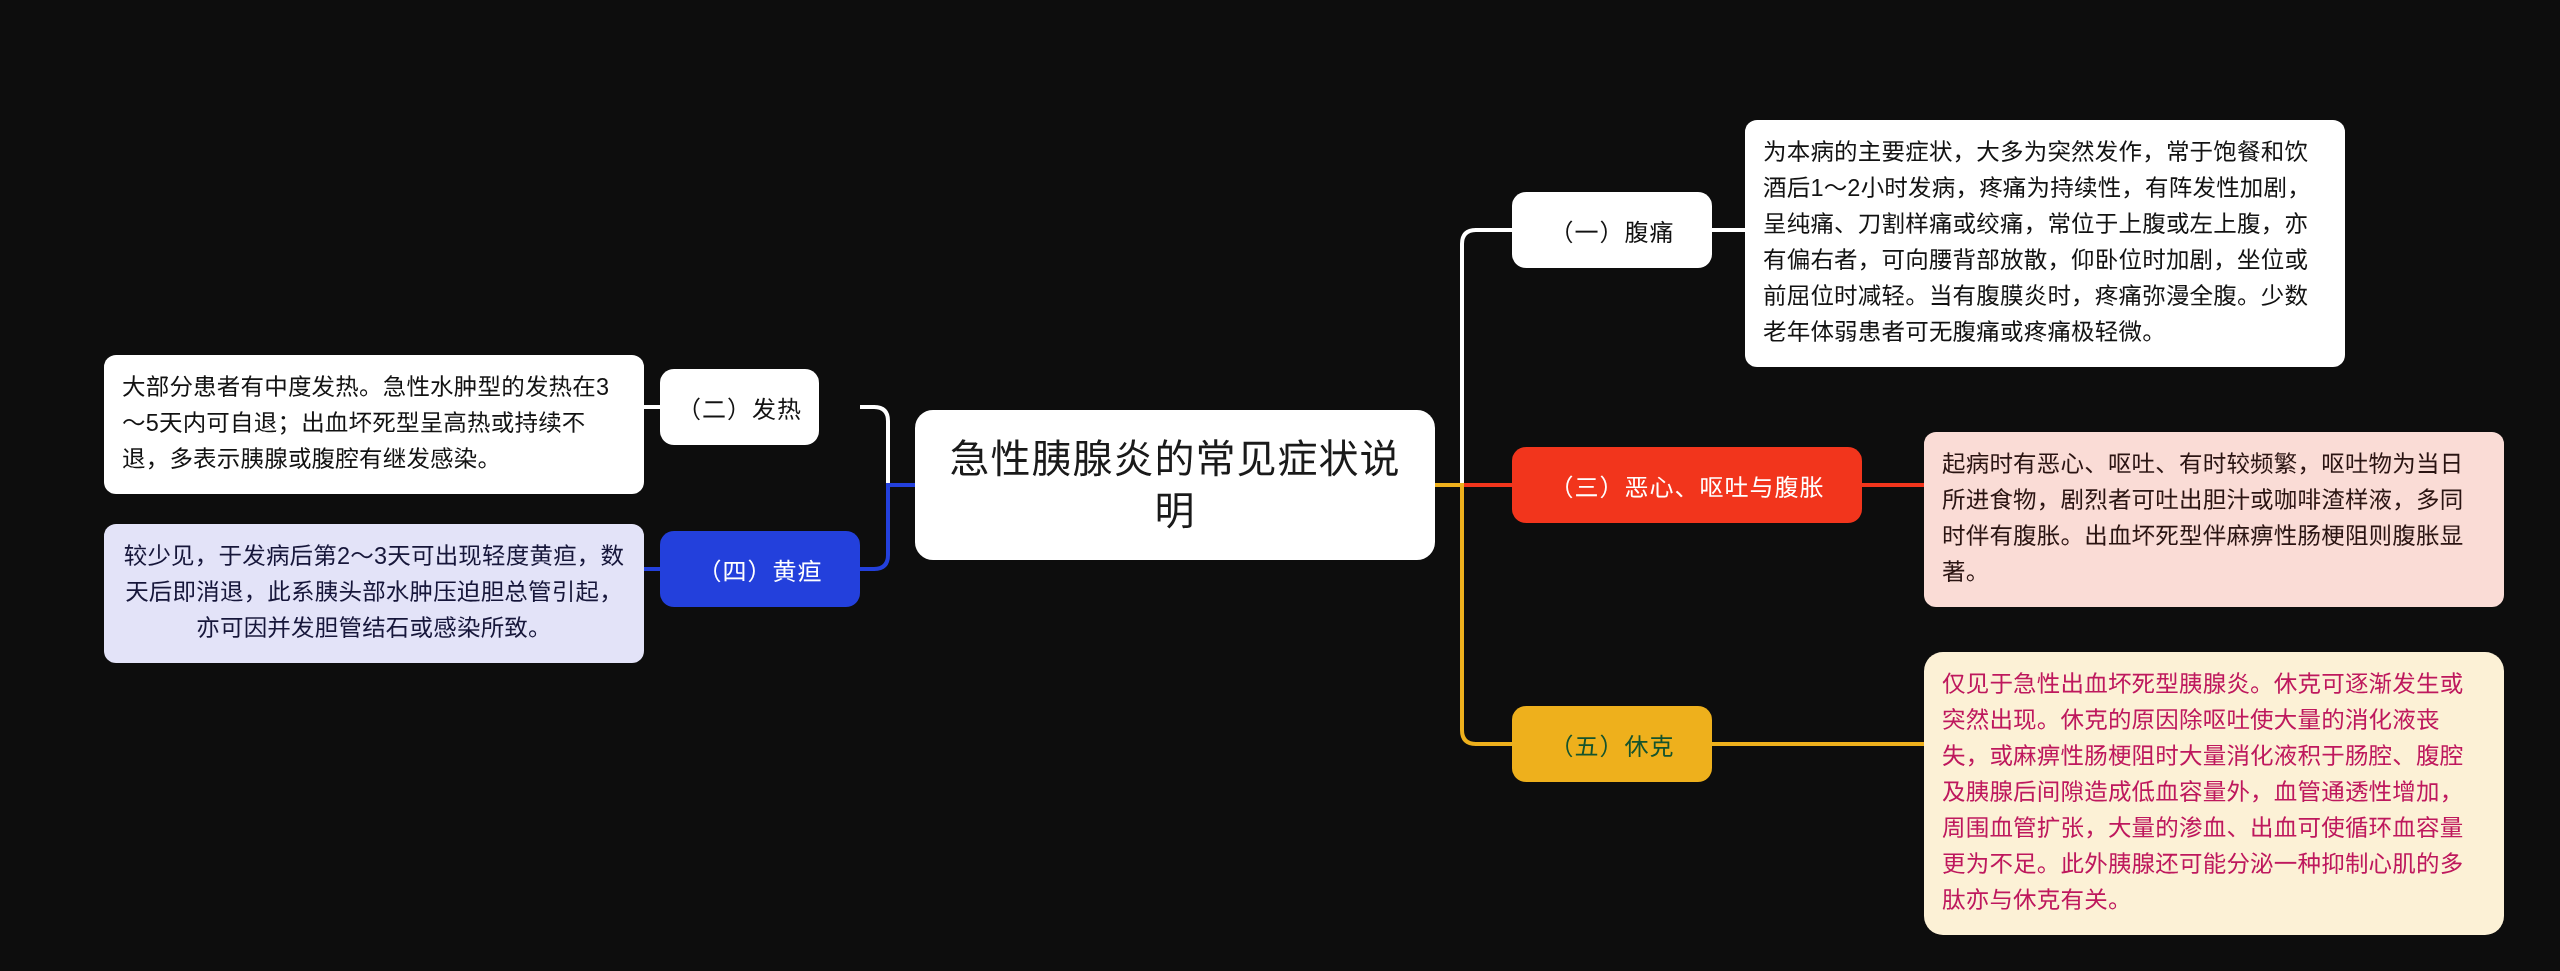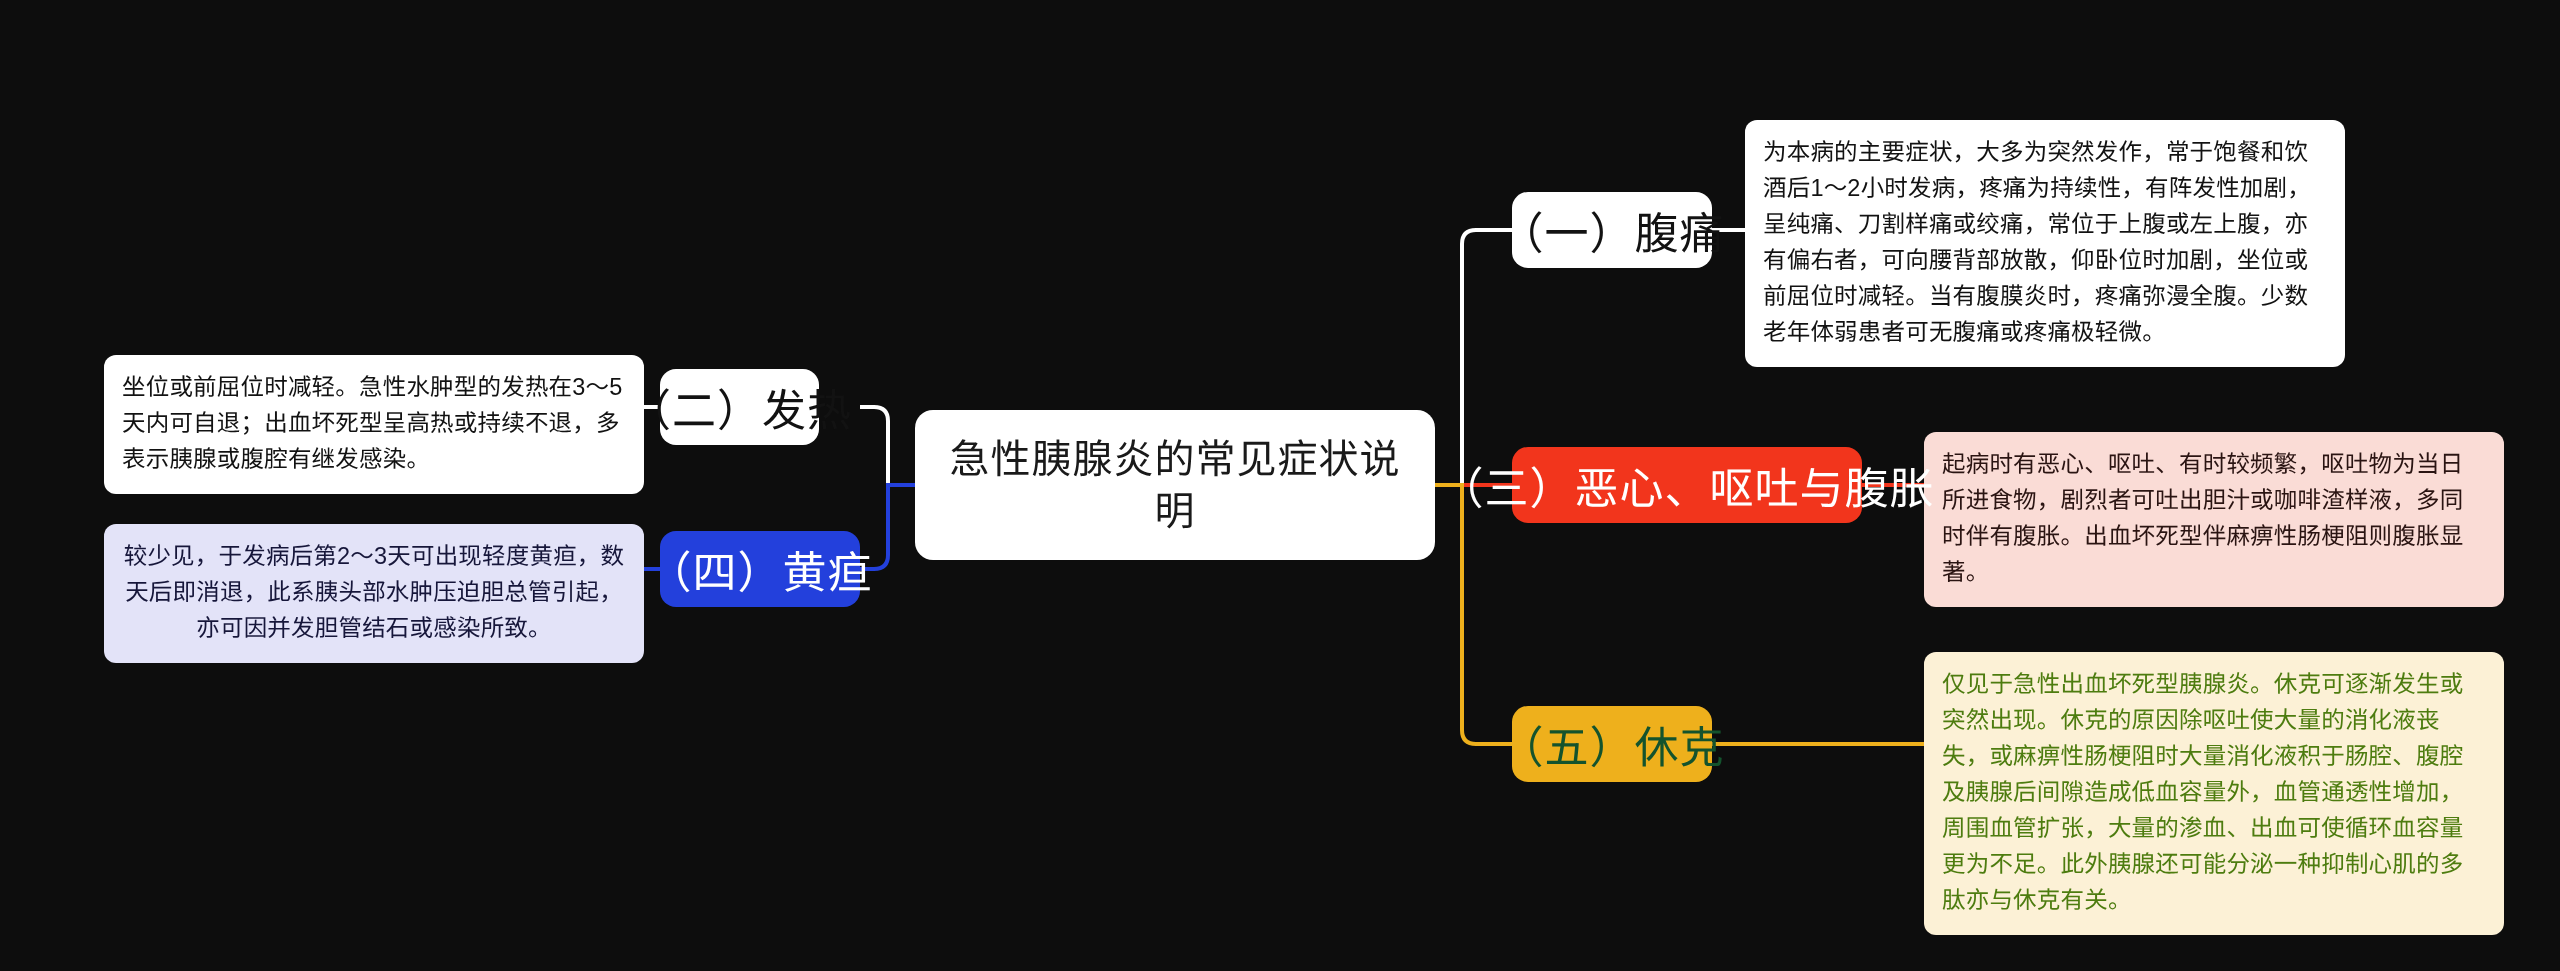--- a/index.html
+++ b/index.html
@@ -45,25 +45,24 @@
     border-radius:18px;
     font-size:40px;
     line-height:1.30;
     padding:8px 30px;
     letter-spacing:1px;
   }
 
   
   .chip{
     height:76px;
-    font-size:44px;
+    font-size:24px;
     letter-spacing:1px;
     padding:8px 26px;
     white-space:nowrap;
-    border-radius:16px;
   }
   .chip-white{ background:#ffffff; color:#121212; }
   .chip-blue { background:#2340dc; color:#ffffff; }
   .chip-red  { background:#f2351c; color:#ffffff; }
   .chip-amber{ background:#eeb01c; color:#14532d; }
 
   .chip-fure    { left:1512px; top:192px; width:200px; }          
   .chip-fever   { left:660px;  top:369px; width:159px; }          
   .chip-nausea  { left:1512px; top:447px; width:350px; }          
   .chip-jaundice{ left:660px;  top:531px; width:200px; }          
@@ -78,21 +77,21 @@
     font-size:23.5px;
     line-height:1.53;
     letter-spacing:0.2px;
     z-index:4;
     text-align:left;
     margin-top:12px;
   }
   .card-white { background:#ffffff; color:#121212; }
   .card-lav   { background:#e3e3f8; color:#16163a;text-align:center; }
   .card-pink  { background:#fadcd6; color:#2a1412; }
-  .card-cream { background:#fcf1d6; color:#4d7c0f; }
+  .card-cream { background:#fcf1d6; color:#be185d;border-radius:19px; }
 
   .card-pain    { left:1745px; top:108px; width:600px; }
   .card-fever   { left:104px;  top:343px; width:540px; }
   .card-nausea  { left:1924px; top:420px; width:580px; }
   .card-jaundice{ left:104px;  top:512px; width:540px; }
   .card-shock   { left:1924px; top:640px; width:580px; }
 </style>
 </head>
 <body>
 
@@ -136,21 +135,21 @@
   <div class="node chip chip-blue chip-jaundice">
     <span>（四）黄疸</span>
   </div>
 
   <div class="node chip chip-amber chip-shock">
     <span>（五）休克</span>
   </div>
 
   <div class="card card-white card-pain">为本病的主要症状，大多为突然发作，常于饱餐和饮酒后1～2小时发病，疼痛为持续性，有阵发性加剧，呈纯痛、刀割样痛或绞痛，常位于上腹或左上腹，亦有偏右者，可向腰背部放散，仰卧位时加剧，坐位或前屈位时减轻。当有腹膜炎时，疼痛弥漫全腹。少数老年体弱患者可无腹痛或疼痛极轻微。</div>
 
-  <div class="card card-white card-fever">坐位或前屈位时减轻。急性水肿型的发热在3～5天内可自退；出血坏死型呈高热或持续不退，多表示胰腺或腹腔有继发感染。</div>
+  <div class="card card-white card-fever">大部分患者有中度发热。急性水肿型的发热在3～5天内可自退；出血坏死型呈高热或持续不退，多表示胰腺或腹腔有继发感染。</div>
 
   <div class="card card-pink card-nausea">起病时有恶心、呕吐、有时较频繁，呕吐物为当日所进食物，剧烈者可吐出胆汁或咖啡渣样液，多同时伴有腹胀。出血坏死型伴麻痹性肠梗阻则腹胀显著。</div>
 
   <div class="card card-lav card-jaundice">较少见，于发病后第2～3天可出现轻度黄疸，数天后即消退，此系胰头部水肿压迫胆总管引起，亦可因并发胆管结石或感染所致。</div>
 
   <div class="card card-cream card-shock">仅见于急性出血坏死型胰腺炎。休克可逐渐发生或突然出现。休克的原因除呕吐使大量的消化液丧失，或麻痹性肠梗阻时大量消化液积于肠腔、腹腔及胰腺后间隙造成低血容量外，血管通透性增加，周围血管扩张，大量的渗血、出血可使循环血容量更为不足。此外胰腺还可能分泌一种抑制心肌的多肽亦与休克有关。</div>
 
 </div>
 
 </body></html>

